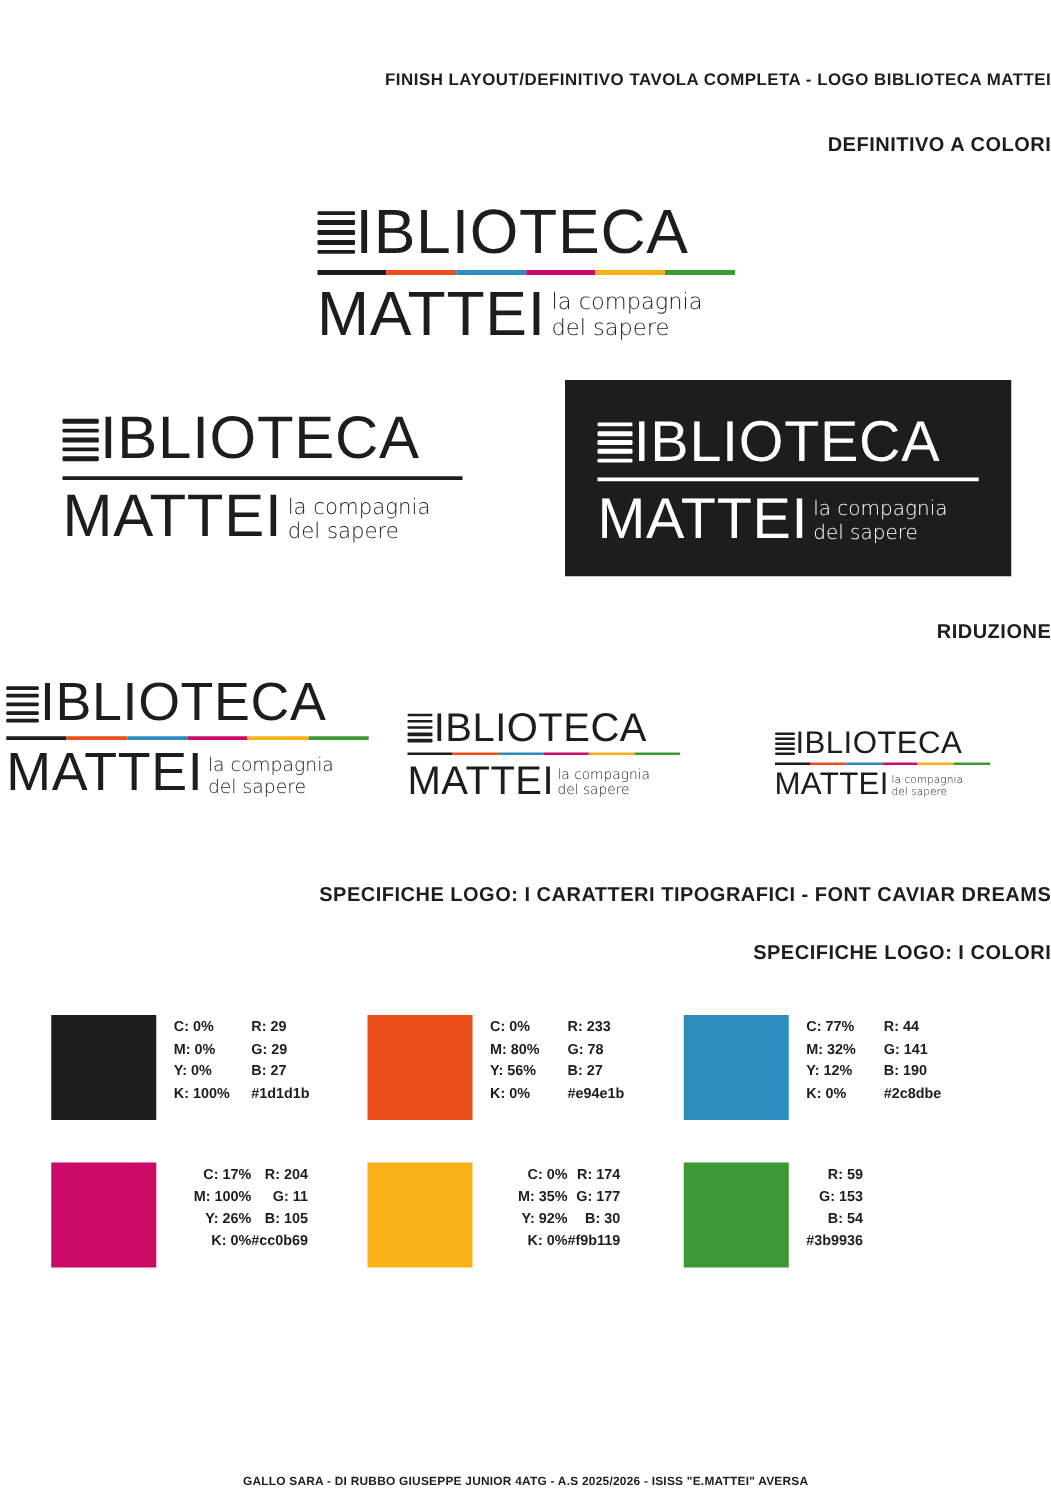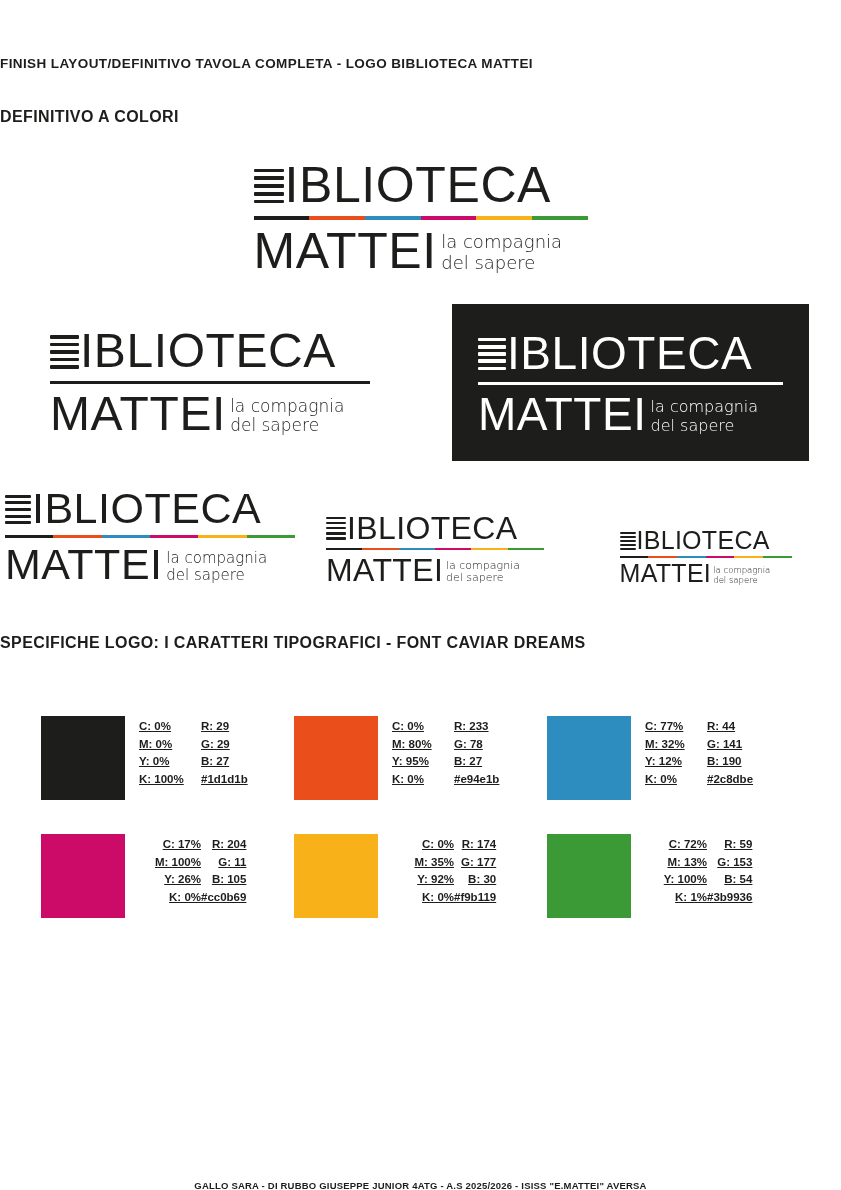--- a/index.html
+++ b/index.html
@@ -9,21 +9,21 @@
     height: 1190px;
     background: #ffffff;
     font-family: "Liberation Sans", sans-serif;
     color: #1d1d1b;
     overflow: hidden;
     position: relative;
   }
   .page { width: 841px; height: 1190px; position: relative; }
 
   .heading {
-    text-align: left;
+    text-align: right;
     font-weight: bold;
     letter-spacing: 0.4px;
     color: #1d1d1b;
   }
   .h-main { font-size: 13.5px; margin-top: 56px; }
   .h-sub  { font-size: 16px; margin-top: 37px; }
 
   
   .logo-wrap { display: inline-block; text-align: left; }
   .logo-top {
@@ -200,20 +200,21 @@
             <span class="tagline" style="font-size:16px;">
               <div>la compagnia</div>
               <div>del sapere</div>
             </span>
           </div>
         </div>
       </div>
     </div>
   </div>
 
+  <div class="heading" style="margin-top:36px;">RIDUZIONE</div>
 
   <div class="row" style="margin-top:26px; align-items:flex-end;">
 
     <div style="width:300px; display:flex; justify-content:center;">
       <div class="logo-wrap" style="width:290px;">
         <div class="logo-top">
           <span class="book-mark" style="height:41px;">
             <span style="width:26px;height:3.1px;margin-bottom:3.6px;"></span>
             <span style="width:26px;height:3.1px;margin-bottom:3.6px;"></span>
             <span style="width:26px;height:3.1px;margin-bottom:3.6px;"></span>
@@ -294,23 +295,24 @@
           <span class="word-bot" style="font-size:25px;">MATTEI</span>
           <span class="tagline" style="font-size:8.5px;">
             <div>la compagnia</div>
             <div>del sapere</div>
           </span>
         </div>
       </div>
     </div>
   </div>
 
-  <div class="heading" style="margin-top:48px;">SPECIFICHE LOGO: I CARATTERI TIPOGRAFICI - FONT CAVIAR DREAMS</div>
-
-  <div style="margin-top:64px;text-decoration:underline;">
+  <div class="heading" style="margin-top:68px;">SPECIFICHE LOGO: I CARATTERI TIPOGRAFICI - FONT CAVIAR DREAMS</div>
+  <div class="heading" style="margin-top:28px;">SPECIFICHE LOGO: I COLORI</div>
+
+  <div style="margin-top:40px;">
 
     <div class="color-row">
 
       <div class="color-cell">
         <div class="swatch" style="background:#1d1d1b;"></div>
         <div class="specs">
           <div class="col-left">
             <div>C: 0%</div>
             <div>M: 0%</div>
             <div>Y: 0%</div>
@@ -324,21 +326,21 @@
           </div>
         </div>
       </div>
 
       <div class="color-cell">
         <div class="swatch" style="background:#e94e1b;"></div>
         <div class="specs">
           <div class="col-left">
             <div>C: 0%</div>
             <div>M: 80%</div>
-            <div>Y: 95%</div>
+            <div>Y: 56%</div>
             <div>K: 0%</div>
           </div>
           <div class="col-right">
             <div>R: 233</div>
             <div>G: 78</div>
             <div>B: 27</div>
             <div>#e94e1b</div>
           </div>
         </div>
       </div>
@@ -396,26 +398,20 @@
             <div>G: 177</div>
             <div>B: 30</div>
             <div>#f9b119</div>
           </div>
         </div>
       </div>
 
       <div class="color-cell">
         <div class="swatch" style="background:#3b9936;"></div>
         <div class="specs">
-          <div class="col-left">
-            <div>C: 72%</div>
-            <div>M: 13%</div>
-            <div>Y: 100%</div>
-            <div>K: 1%</div>
-          </div>
           <div class="col-right">
             <div>R: 59</div>
             <div>G: 153</div>
             <div>B: 54</div>
             <div>#3b9936</div>
           </div>
         </div>
       </div>
     </div>
   </div>

